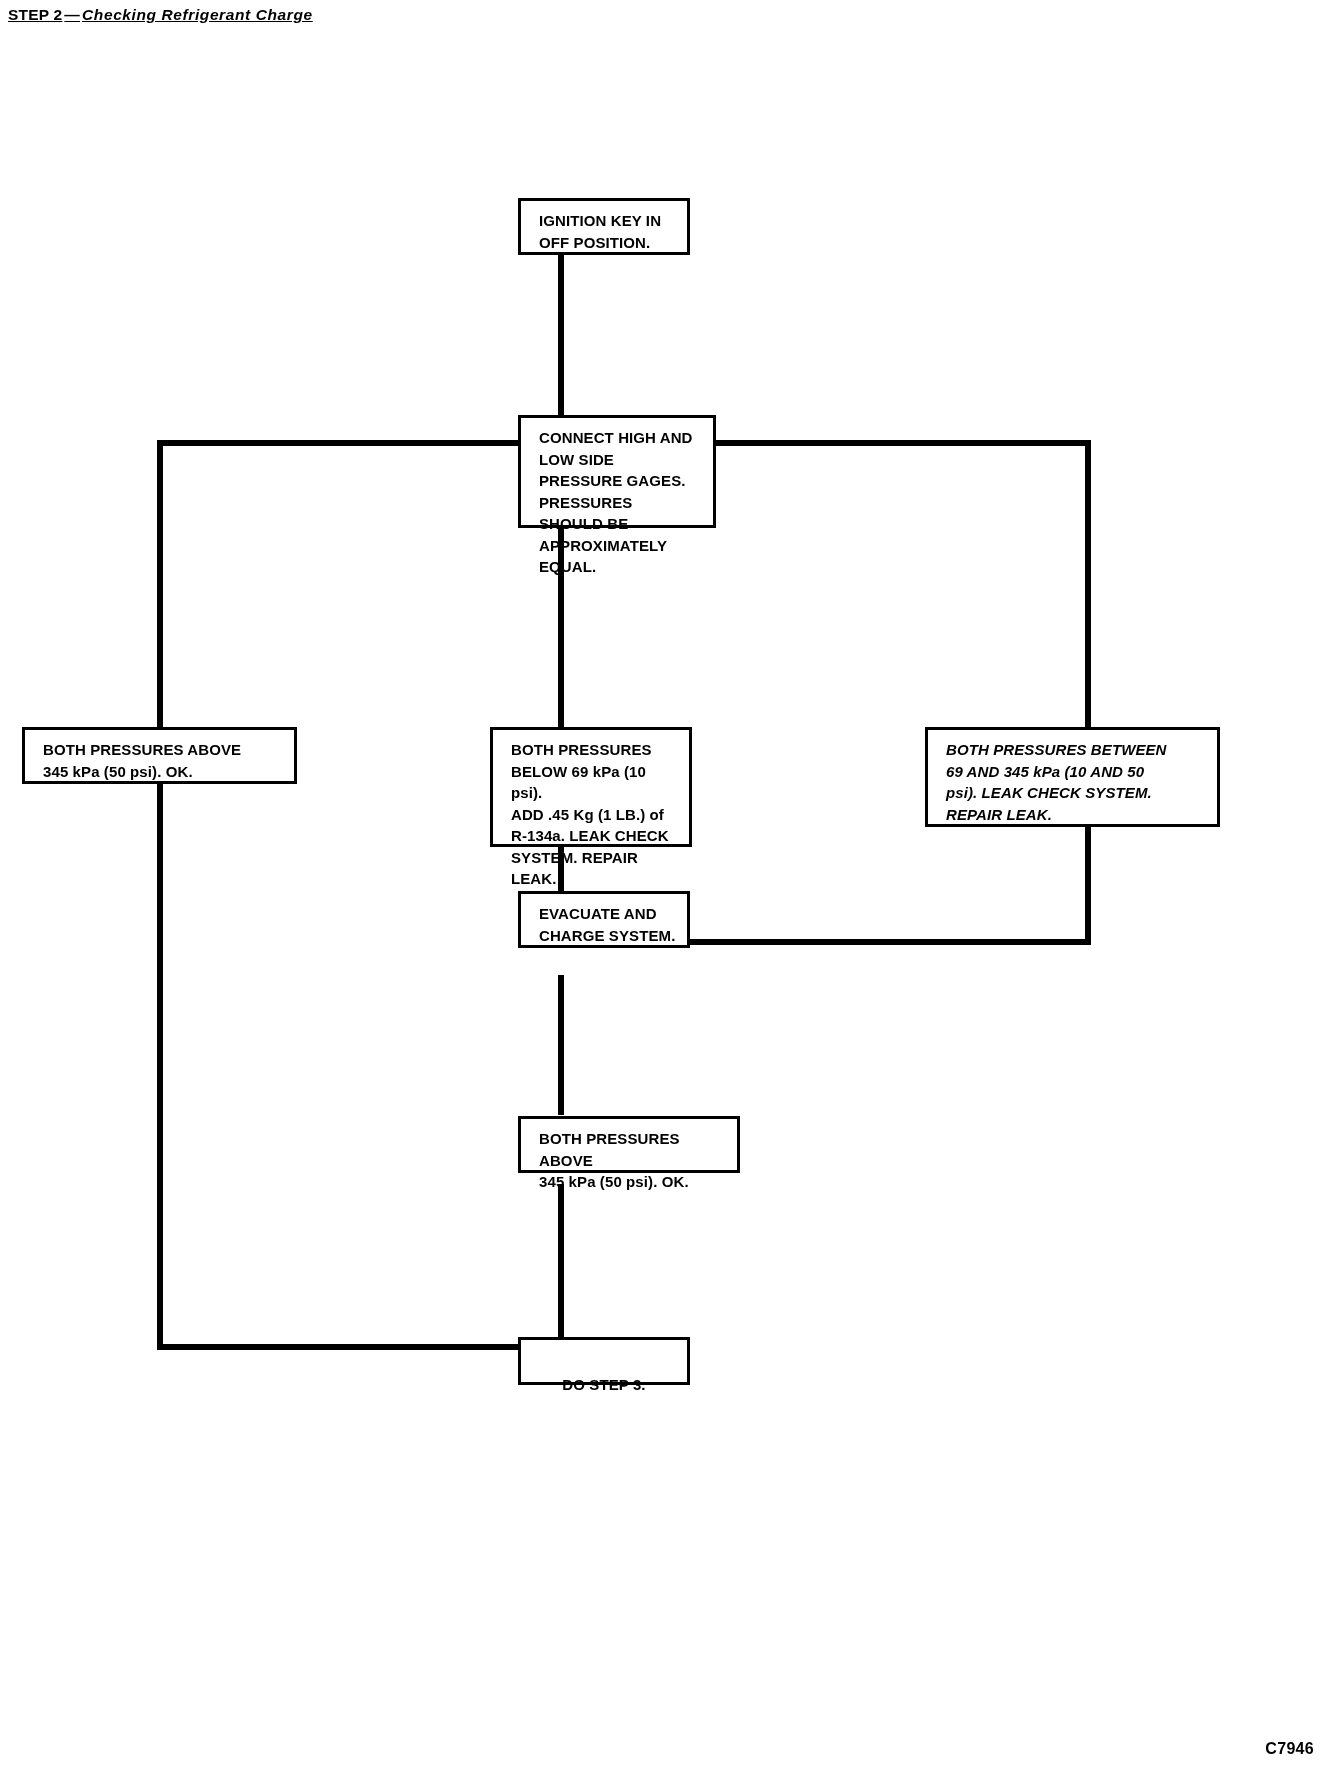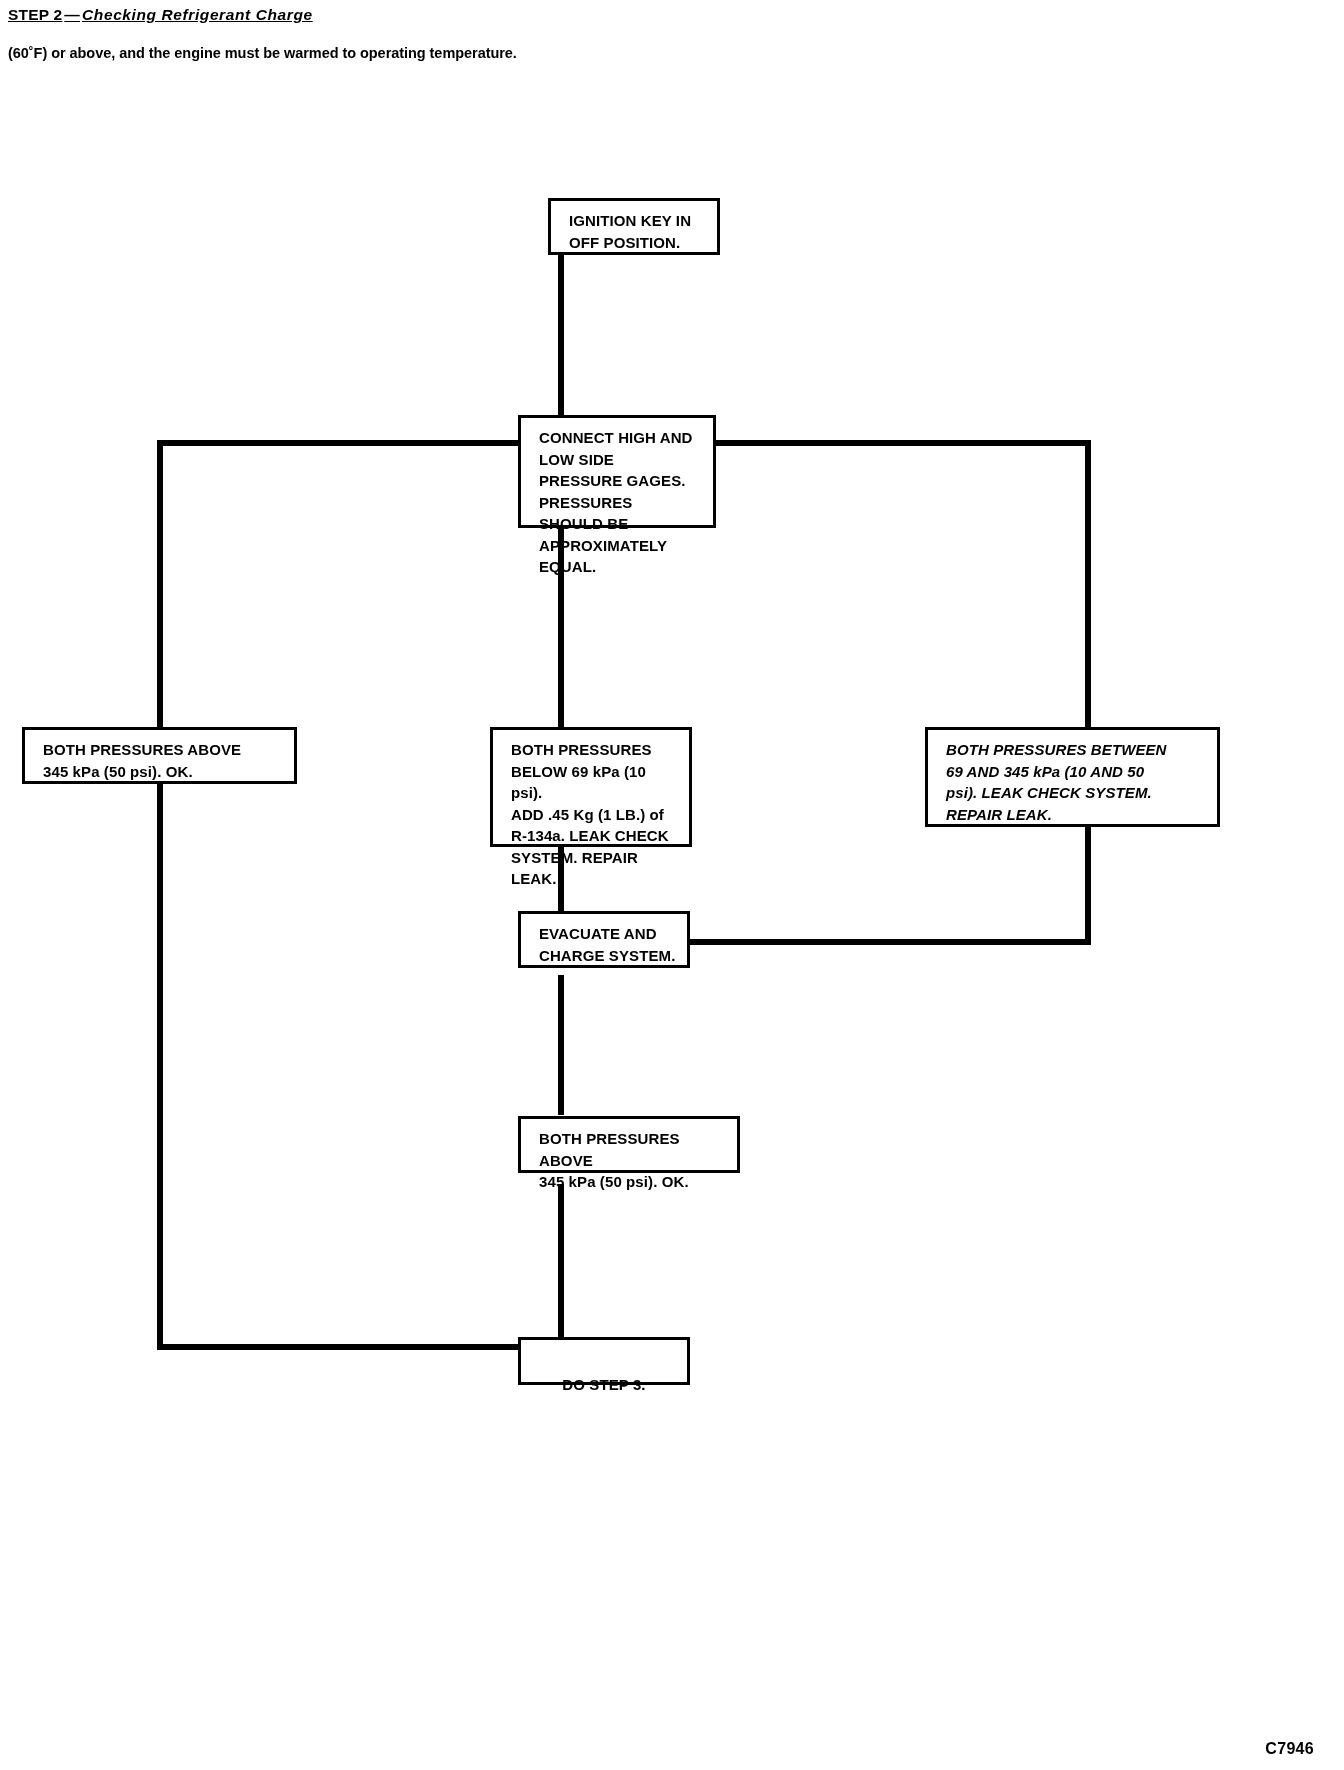--- a/index.html
+++ b/index.html
@@ -99,21 +99,20 @@
   }
 </style>
 </head>
 <body>
 
 <div id="header-title">
   <span class="step-label">STEP 2</span><span class="dash">—</span><span class="subject">Checking Refrigerant Charge</span>
 </div>
 
 <div id="note-block">
-  <span class="note-line">(60˚F) or above, and the engine must be warmed to operating temperature.</span>
 </div>
 
 <div id="flowchart">
 
   <div class="conn" style="left:558px; top:246px; width:6px; height:172px;"></div>
 
   <div class="conn" style="left:157px; top:440px; width:366px; height:6px;"></div>
 
   <div class="conn" style="left:157px; top:440px; width:6px; height:910px;"></div>
 
@@ -126,21 +125,21 @@
   <div class="conn" style="left:686px; top:939px; width:405px; height:6px;"></div>
 
   <div class="conn" style="left:558px; top:528px; width:6px; height:202px;"></div>
 
   <div class="conn" style="left:558px; top:762px; width:6px; height:160px;"></div>
 
   <div class="conn" style="left:558px; top:975px; width:6px; height:140px;"></div>
 
   <div class="conn" style="left:558px; top:1184px; width:6px; height:160px;"></div>
 
-  <div class="node pad-left" style="left:518px; top:198px; width:172px; height:57px;margin-left:30px;">
+  <div class="node pad-left" style="left:518px; top:198px; width:172px; height:57px;">
     <span class="node-text">IGNITION KEY IN
 OFF POSITION.</span>
   </div>
 
   <div class="node pad-left" style="left:518px; top:415px; width:198px; height:113px;">
     <span class="node-text">CONNECT HIGH AND
 LOW SIDE
 PRESSURE GAGES.
 PRESSURES
 SHOULD BE
@@ -161,21 +160,21 @@
 SYSTEM. REPAIR LEAK.</span>
   </div>
 
   <div class="node pad-left" style="left:925px; top:727px; width:295px; height:100px;font-style:italic;">
     <span class="node-text">BOTH PRESSURES BETWEEN
 69 AND 345 kPa (10 AND 50
 psi). LEAK CHECK SYSTEM.
 REPAIR LEAK.</span>
   </div>
 
-  <div class="node pad-left" style="left:518px; top:911px; width:172px; height:57px;">
+  <div class="node pad-left" style="left:518px; top:891px; width:172px; height:57px;">
     <span class="node-text">EVACUATE AND
 CHARGE SYSTEM.</span>
   </div>
 
   <div class="node pad-left" style="left:518px; top:1116px; width:222px; height:57px;">
     <span class="node-text">BOTH PRESSURES ABOVE
 345 kPa (50 psi). OK.</span>
   </div>
 
   <div class="node center-text" style="left:518px; top:1337px; width:172px; height:48px;">

